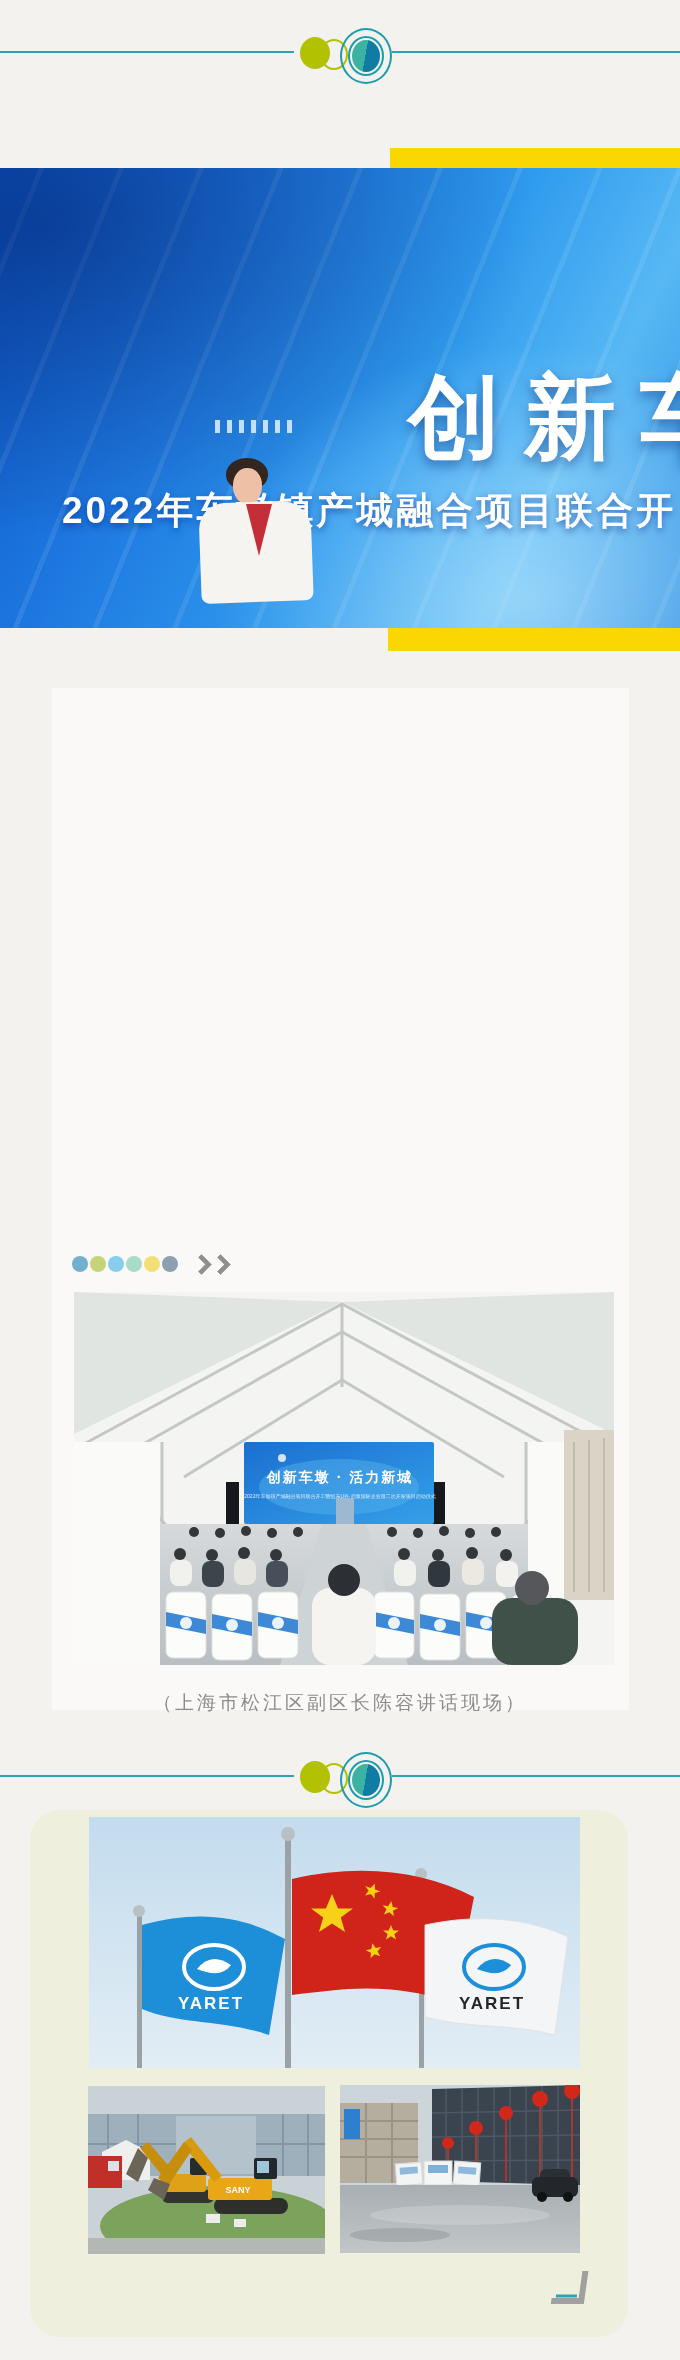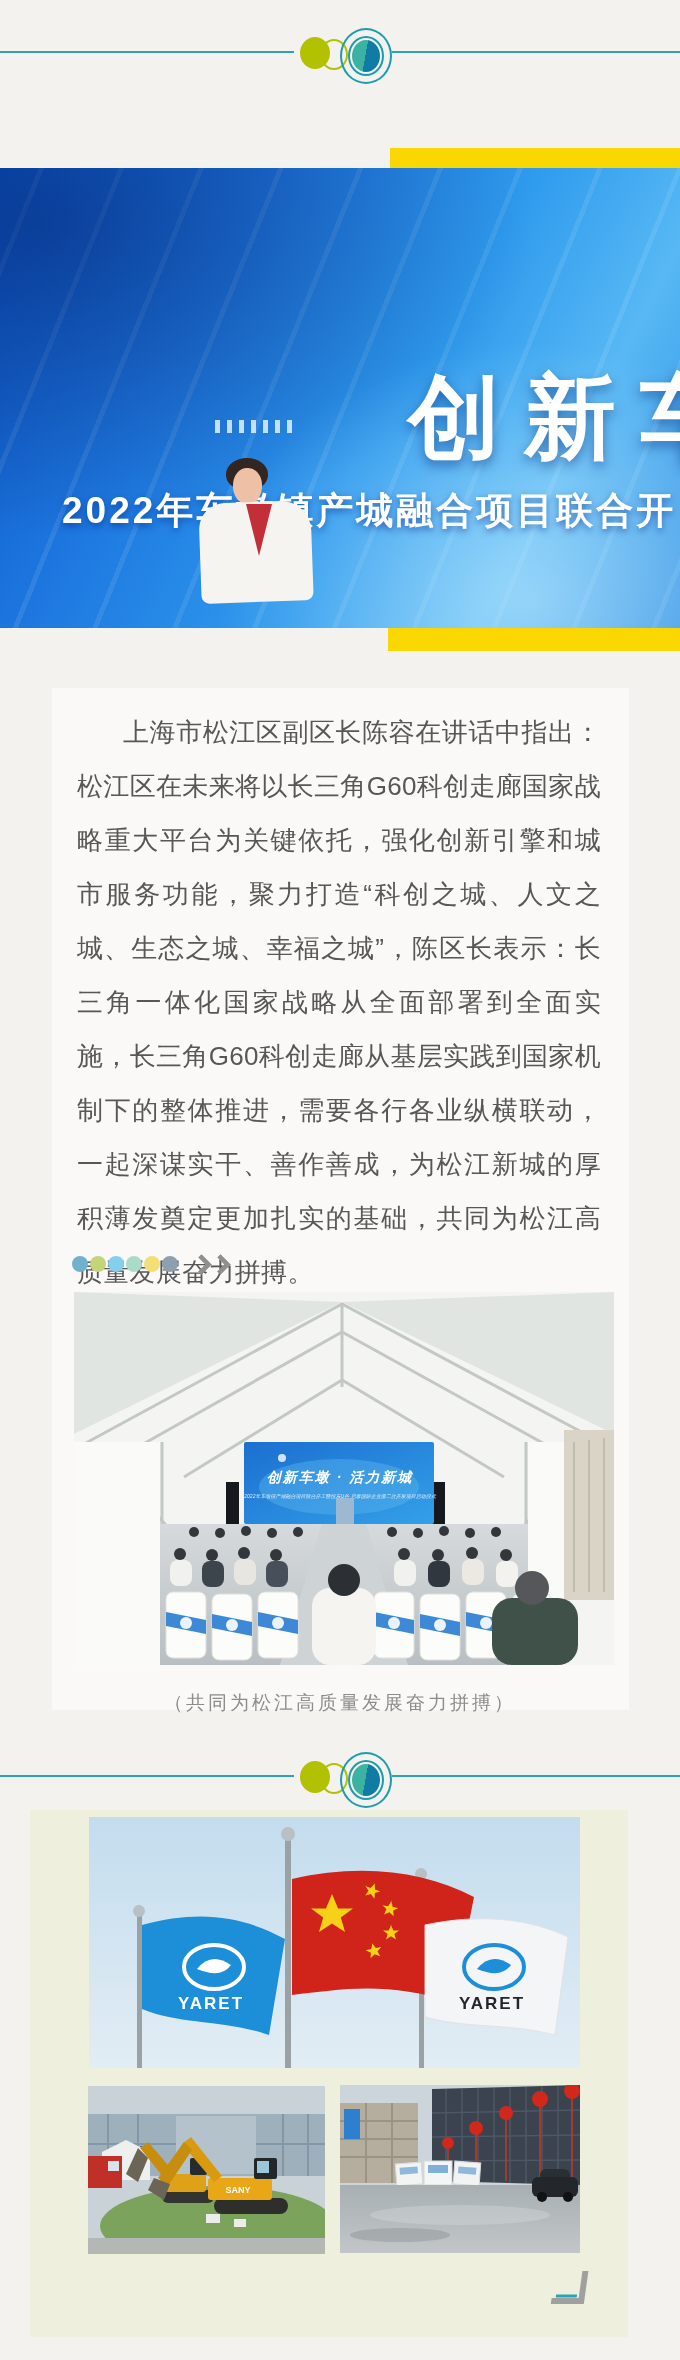--- a/index.html
+++ b/index.html
@@ -43,24 +43,24 @@
   .article-text{position:absolute;left:77px;top:705px;width:524px;font-size:26px;line-height:54px;
     color:#575757;text-align:justify;text-indent:46px;letter-spacing:.3px;margin:0;}
 
   
   .dots-row{position:absolute;left:72px;top:1256px;display:flex;align-items:center;}
   .dot{width:16px;height:16px;border-radius:50%;margin-right:2px;}
   .chev{width:10px;height:10px;border-top:5px solid #8f8f8f;border-right:5px solid #8f8f8f;transform:rotate(45deg);border-radius:1px;margin-left:4px;}
   .chev.first{margin-left:14px;}
 
   
-  .venue-photo{position:absolute;left:74px;top:1292px;width:540px;height:373px;font-style:italic;}
+  .venue-photo{position:absolute;left:74px;top:1292px;width:540px;height:373px;}
   .caption{position:absolute;left:0;top:1690px;width:680px;text-align:center;font-size:19px;letter-spacing:3px;color:#8c8c8c;}
 
-  .green-panel{position:absolute;left:30px;top:1810px;width:598px;height:527px;background:#eef0dd;}
+  .green-panel{position:absolute;left:30px;top:1810px;width:598px;height:527px;background:#eef0dd;border-radius:30px;}
   .flags-photo{position:absolute;left:59px;top:7px;width:491px;height:251px;}
   .site-photo-left{position:absolute;left:58px;top:276px;width:237px;height:168px;}
   .site-photo-right{position:absolute;left:310px;top:275px;width:240px;height:168px;}
   .corner-icon{position:absolute;left:518px;top:457px;width:42px;height:40px;}
   svg{display:block;}
 </style>
 </head>
 <body>
 
 <div class="page">
@@ -87,21 +87,20 @@
 
     <div class="spk-hair"></div>
     <div class="spk-face"></div>
     <div class="spk-body"></div>
     <div class="spk-top"></div>
 
 
   </div>
 
   <div class="article-card"></div>
-  <p class="article-text">上海市松江区副区长陈容在讲话中指出：松江区在未来将以长三角G60科创走廊国家战略重大平台为关键依托，强化创新引擎和城市服务功能，聚力打造“科创之城、人文之城、生态之城、幸福之城”，陈区长表示：长三角一体化国家战略从全面部署到全面实施，长三角G60科创走廊从基层实践到国家机制下的整体推进，需要各行各业纵横联动，一起深谋实干、善作善成，为松江新城的厚积薄发奠定更加扎实的基础，共同为松江高质量发展奋力拼搏。</p>
 
   <div class="dots-row">
     <span class="dot" style="background: rgb(114, 177, 206);"></span>
     <span class="dot" style="background: rgb(197, 212, 120);"></span>
     <span class="dot" style="background: rgb(133, 206, 236);"></span>
     <span class="dot" style="background: rgb(169, 220, 200);"></span>
     <span class="dot" style="background: rgb(243, 223, 117);"></span>
     <span class="dot" style="background: rgb(141, 160, 176);"></span>
     <span class="chev first"></span>
     <span class="chev"></span>
@@ -194,21 +193,21 @@
           <use href="#chair" x="392" y="300"></use>
           <use href="#chair" x="438" y="302"></use>
       </g>
       <rect x="238" y="296" width="64" height="77" rx="18" fill="#f5f4f1"></rect>
       <circle cx="270" cy="288" r="16" fill="#2c2f33"></circle>
       <rect x="418" y="306" width="86" height="67" rx="20" fill="#3f5148"></rect>
       <circle cx="458" cy="296" r="17" fill="#55575a"></circle>
     </svg>
   </div>
 
-  <div class="caption">（共同为松江高质量发展奋力拼搏）</div>
+  <div class="caption">（上海市松江区副区长陈容讲话现场）</div>
 
   <div>
     <div class="div-line" style="left:0;top:1775px;width:294px;"></div>
     <div class="div-line" style="left:392px;top:1775px;width:288px;"></div>
     <div class="orn-dot" style="left:300px;top:1761px;width:30px;height:32px;"></div>
     <div class="orn-ring" style="left:320px;top:1763px;width:24px;height:27px;"></div>
     <div class="orn-teal-outer" style="left:340px;top:1752px;width:48px;height:52px;">
       <div class="orn-teal-mid">
           <div class="orn-teal-core"></div>
         </div>

